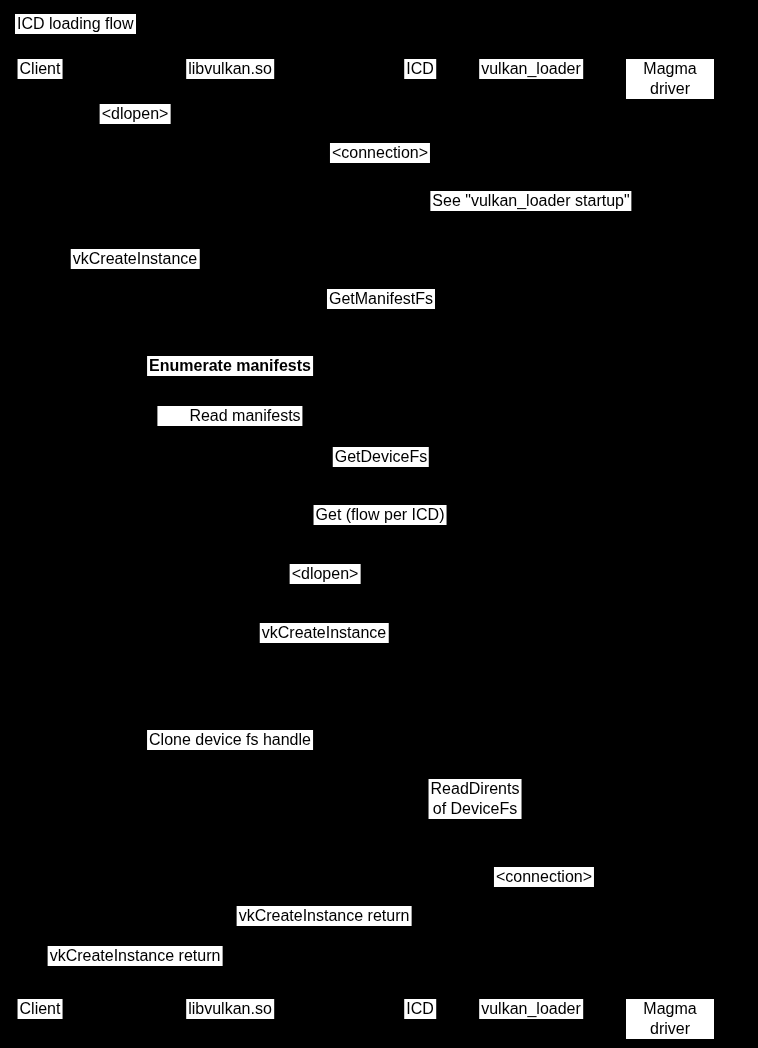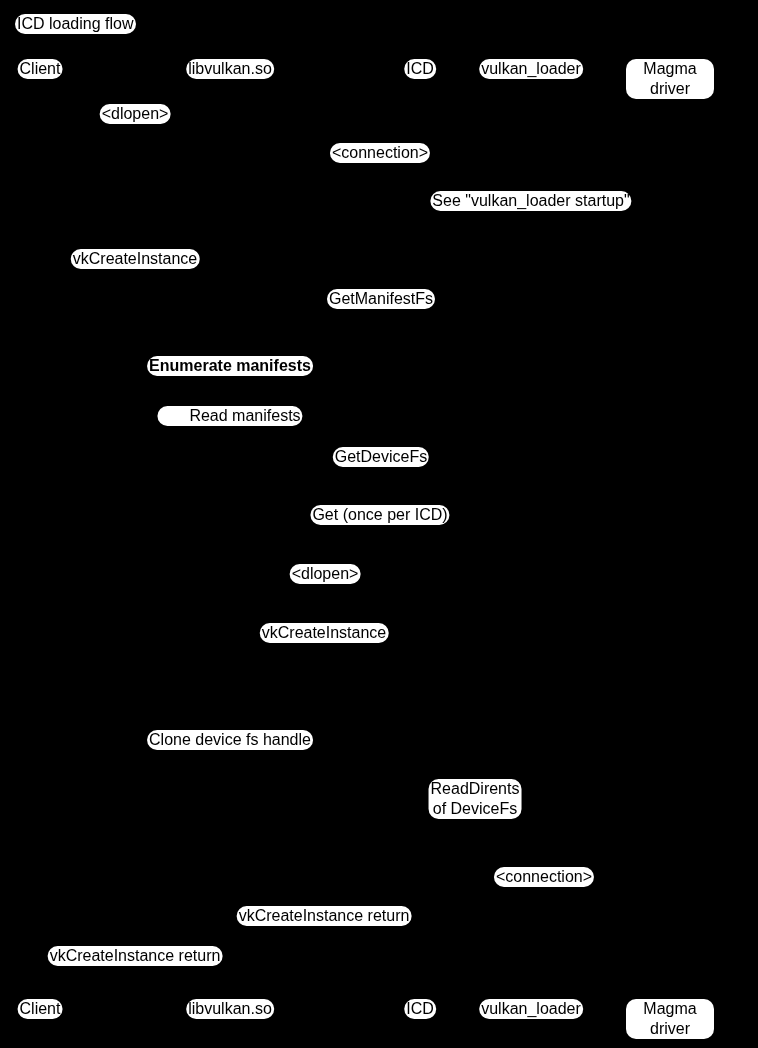--- a/index.html
+++ b/index.html
@@ -18,21 +18,20 @@
   .label {
     position: absolute;
     background: #ffffff;
     color: #000000;
     font-size: 16px;
     line-height: 20px;
     white-space: pre-line;
     text-align: center;
     transform: translateX(-50%);
     padding: 0 2px;
-    border-radius: 10px;
   }
   .title-label {
     transform: none;
     text-align: left;
   }
 
   
   #title { left: 15px; top: 14px; }
 
   
@@ -84,21 +83,21 @@
   <div class="label pt" id="pt4">Magma driver</div>
 
   <div class="label" id="m0">&lt;dlopen&gt;</div>
   <div class="label" id="m1">&lt;connection&gt;</div>
   <div class="label" id="m2">See "vulkan_loader startup"</div>
   <div class="label" id="m3">vkCreateInstance</div>
   <div class="label" id="m4">GetManifestFs</div>
   <div class="label" id="m5">Enumerate manifests</div>
   <div class="label" id="m6">Read manifests</div>
   <div class="label" id="m7">GetDeviceFs</div>
-  <div class="label" id="m8">Get (once per ICD)</div>
+  <div class="label" id="m8">Get (flow per ICD)</div>
   <div class="label" id="m9">&lt;dlopen&gt;</div>
   <div class="label" id="m10">vkCreateInstance</div>
   <div class="label" id="m13">ReadDirents
 of DeviceFs</div>
   <div class="label" id="m12">Clone device fs handle</div>
   <div class="label" id="m14">&lt;connection&gt;</div>
   <div class="label" id="m15">vkCreateInstance return</div>
   <div class="label" id="m16">vkCreateInstance return</div>
 
   <div class="label pb" id="pb0">Client</div>

